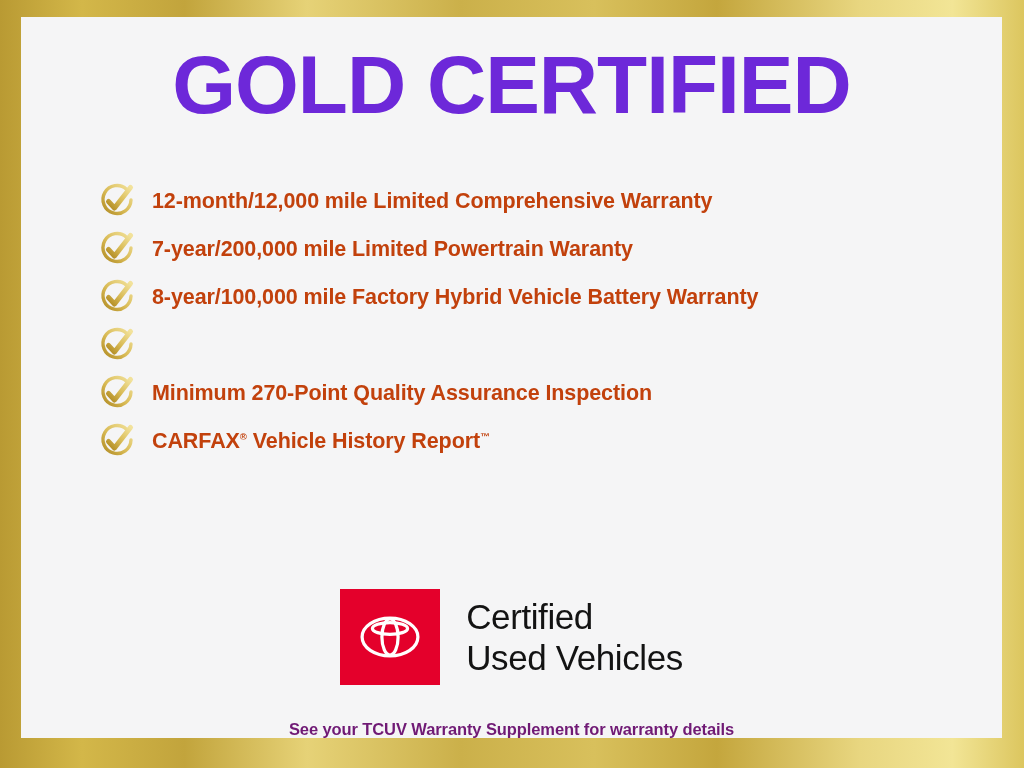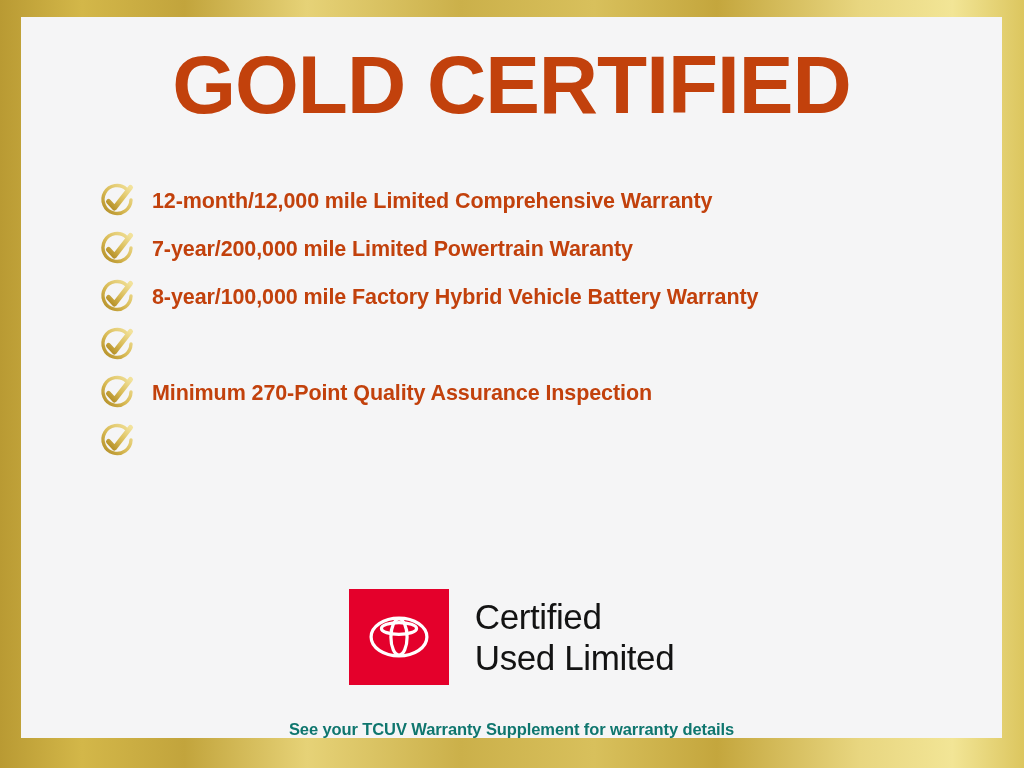--- a/index.html
+++ b/index.html
@@ -45,21 +45,21 @@
   
   .title {
     position:absolute;
     left:0; right:0;
     top:27px;
     text-align:center;
     font-size:82px;
     line-height:1;
     font-weight:bold;
     letter-spacing:-1px;
-    color:#c2410c;
+    color:#6d28d9;
     font-family:"Liberation Sans", sans-serif;
     white-space:nowrap;
   }
 
   
   .benefits {
     position:absolute;
     left:75px;
     top:160px;
     right:40px;
@@ -132,21 +132,21 @@
   }
 
   
   .footnote {
     position:absolute;
     left:0; right:0;
     top:703px;
     text-align:center;
     font-size:16.5px;
     font-weight:bold;
-    color:#0f766e;
+    color:#701a75;
     letter-spacing:-0.1px;
     white-space:nowrap;
   }
 </style>
 </head>
 <body>
 
 <div class="frame">
 
   <div class="card">
@@ -212,37 +212,38 @@
         <span class="benefit-text">Minimum 270-Point Quality Assurance Inspection</span>
       </div>
 
       <div class="benefit-row">
         <span class="check-icon">
           <svg viewBox="0 0 42 42" width="42" height="42" aria-hidden="true">
             <path d="M30.5 9.2 A14 14 0 1 0 35 20" fill="none" stroke="url(#g1)" stroke-width="3.4" stroke-linecap="round"></path>
             <path d="M12.5 21.5 L18.5 28 L34.5 7.5" fill="none" stroke="url(#g1)" stroke-width="5" stroke-linecap="round" stroke-linejoin="round"></path>
           </svg>
         </span>
+        <span class="benefit-text"><span>CARFAX</span><sup>®</sup><span> Vehicle History Report</span><sup>™</sup></span>
       </div>
 
 
     </div>
 
     <div class="lockup">
       <div class="toyota-mark">
         <svg viewBox="0 0 80 64" width="72" height="58" aria-hidden="true">
           <g fill="none" stroke="#ffffff" stroke-width="3.6">
             <ellipse cx="40" cy="32" rx="31" ry="21"></ellipse>
             <ellipse cx="40" cy="32" rx="9" ry="20"></ellipse>
             <ellipse cx="40" cy="22.5" rx="19.5" ry="6.6"></ellipse>
           </g>
         </svg>
       </div>
       <div class="lockup-words">
         <div>Certified</div>
-        <div>Used Limited</div>
+        <div>Used Vehicles</div>
       </div>
     </div>
 
     <div class="footnote">See your TCUV Warranty Supplement for warranty details</div>
 
   </div>
 </div>
 
 </body></html>

